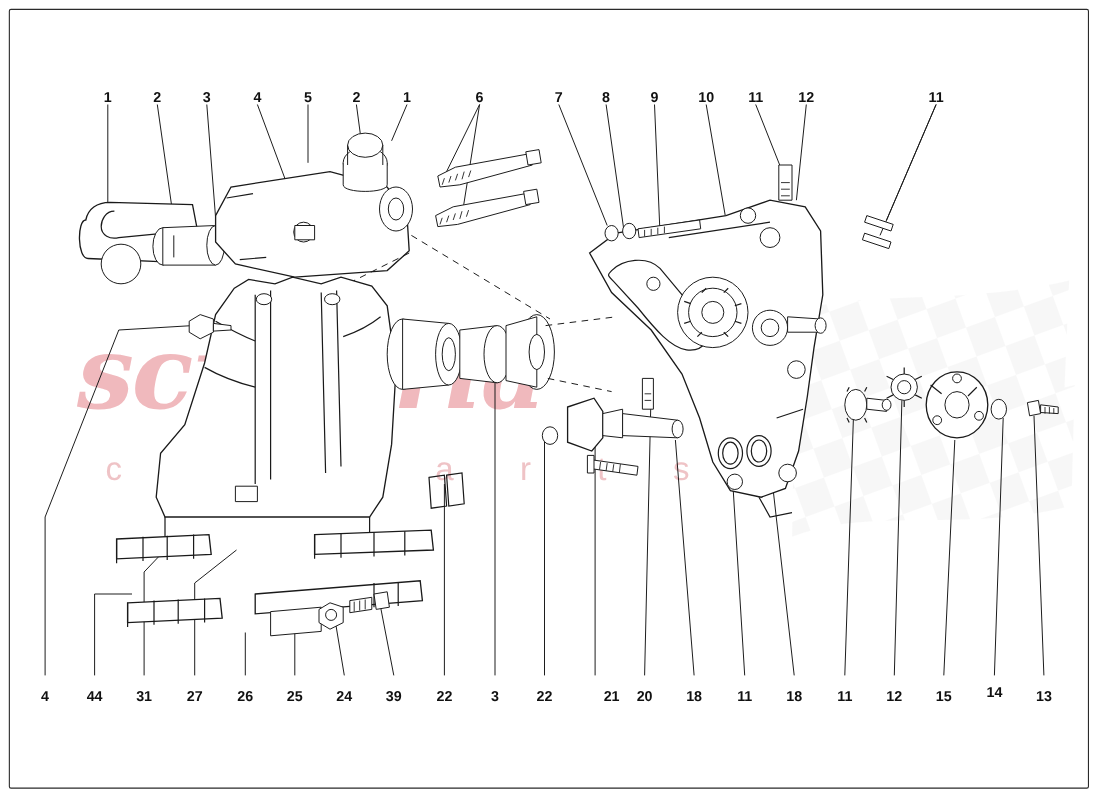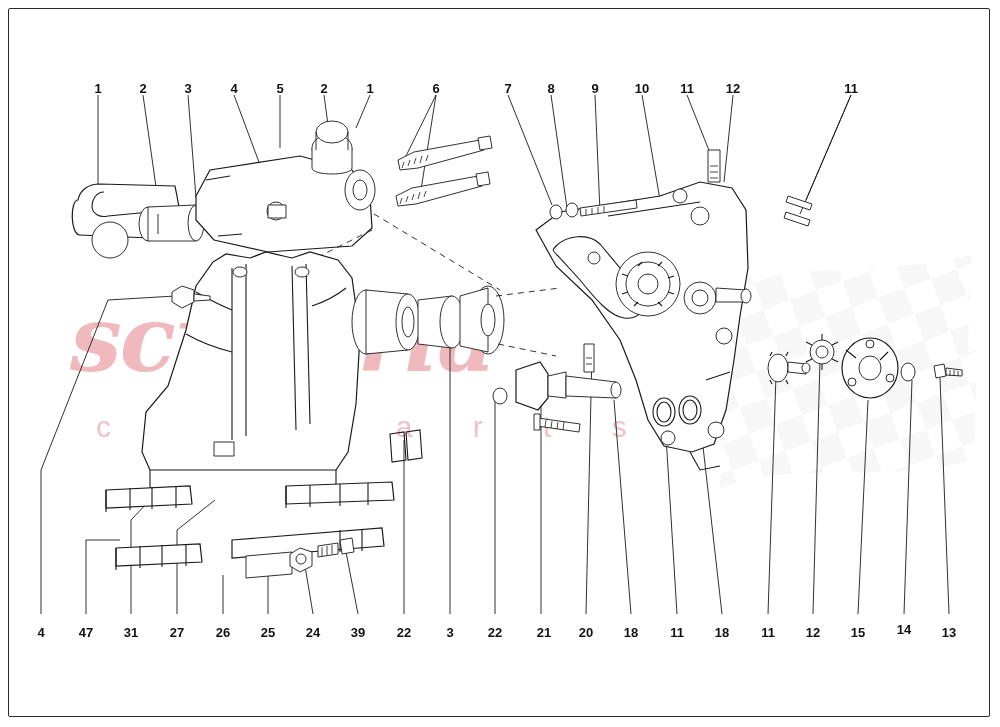--- a/index.html
+++ b/index.html
@@ -349,31 +349,31 @@
     <div class="lbl" style="left:551px;top:82px">8</div>
     <div class="lbl" style="left:595px;top:82px">9</div>
     <div class="lbl" style="left:642px;top:82px">10</div>
     <div class="lbl" style="left:687px;top:82px">11</div>
     <div class="lbl" style="left:733px;top:82px">12</div>
     <div class="lbl" style="left:851px;top:82px">11</div>
   </div>
 
   <div>
     <div class="lbl" style="left:41px;top:626px">4</div>
-    <div class="lbl" style="left:86px;top:626px">47</div>
+    <div class="lbl" style="left:86px;top:626px">44</div>
     <div class="lbl" style="left:131px;top:626px">31</div>
     <div class="lbl" style="left:177px;top:626px">27</div>
     <div class="lbl" style="left:223px;top:626px">26</div>
     <div class="lbl" style="left:268px;top:626px">25</div>
     <div class="lbl" style="left:313px;top:626px">24</div>
     <div class="lbl" style="left:358px;top:626px">39</div>
     <div class="lbl" style="left:404px;top:626px">22</div>
     <div class="lbl" style="left:450px;top:626px">3</div>
     <div class="lbl" style="left:495px;top:626px">22</div>
-    <div class="lbl" style="left:544px;top:626px">21</div>
+    <div class="lbl" style="left:556px;top:626px">21</div>
     <div class="lbl" style="left:586px;top:626px">20</div>
     <div class="lbl" style="left:631px;top:626px">18</div>
     <div class="lbl" style="left:677px;top:626px">11</div>
     <div class="lbl" style="left:722px;top:626px">18</div>
     <div class="lbl" style="left:768px;top:626px">11</div>
     <div class="lbl" style="left:813px;top:626px">12</div>
     <div class="lbl" style="left:858px;top:626px">15</div>
     <div class="lbl" style="left:904px;top:623px">14</div>
     <div class="lbl" style="left:949px;top:626px">13</div>
   </div>

